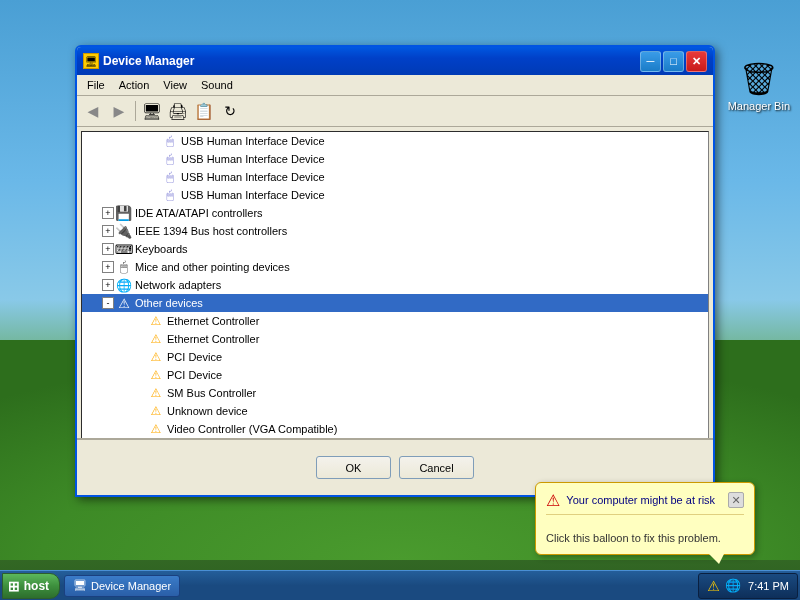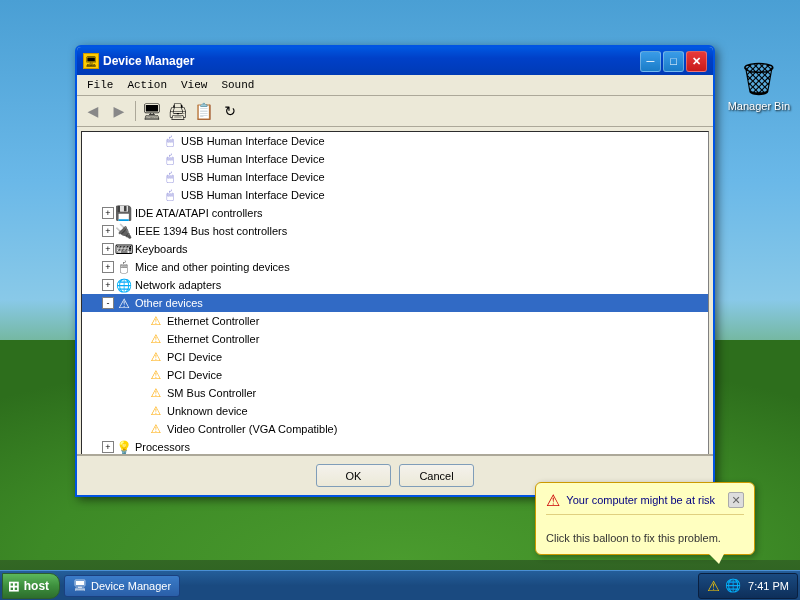--- a/index.html
+++ b/index.html
@@ -164,21 +164,20 @@
     .win-btn-max { background: linear-gradient(180deg, #3a9ce8 0%, #1a7cc8 100%); color: white; }
     .win-btn-close { background: linear-gradient(180deg, #e83a3a 0%, #c81a1a 100%); color: white; }
 
     
     .menubar {
       background: #ece9d8;
       padding: 2px 4px;
       display: flex;
       gap: 2px;
       border-bottom: 1px solid #aca899;
-      font-family: Liberation Mono, monospace;
     }
 
     .menu-item {
       padding: 2px 6px;
       cursor: pointer;
       font-size: 11px;
     }
 
     
     .toolbar {
@@ -276,21 +275,21 @@
       padding: 2px 4px;
       font-size: 11px;
       color: #333;
       height: 20px;
     }
 
     
     .button-bar {
       background: #ece9d8;
       border-top: 2px solid #aca899;
-      padding: 8px;
+      padding: 16px;
       display: flex;
       justify-content: center;
       gap: 8px;
       position: absolute;
       bottom: 0;
       left: 0;
       right: 0;
     }
 
     .dialog-btn {

